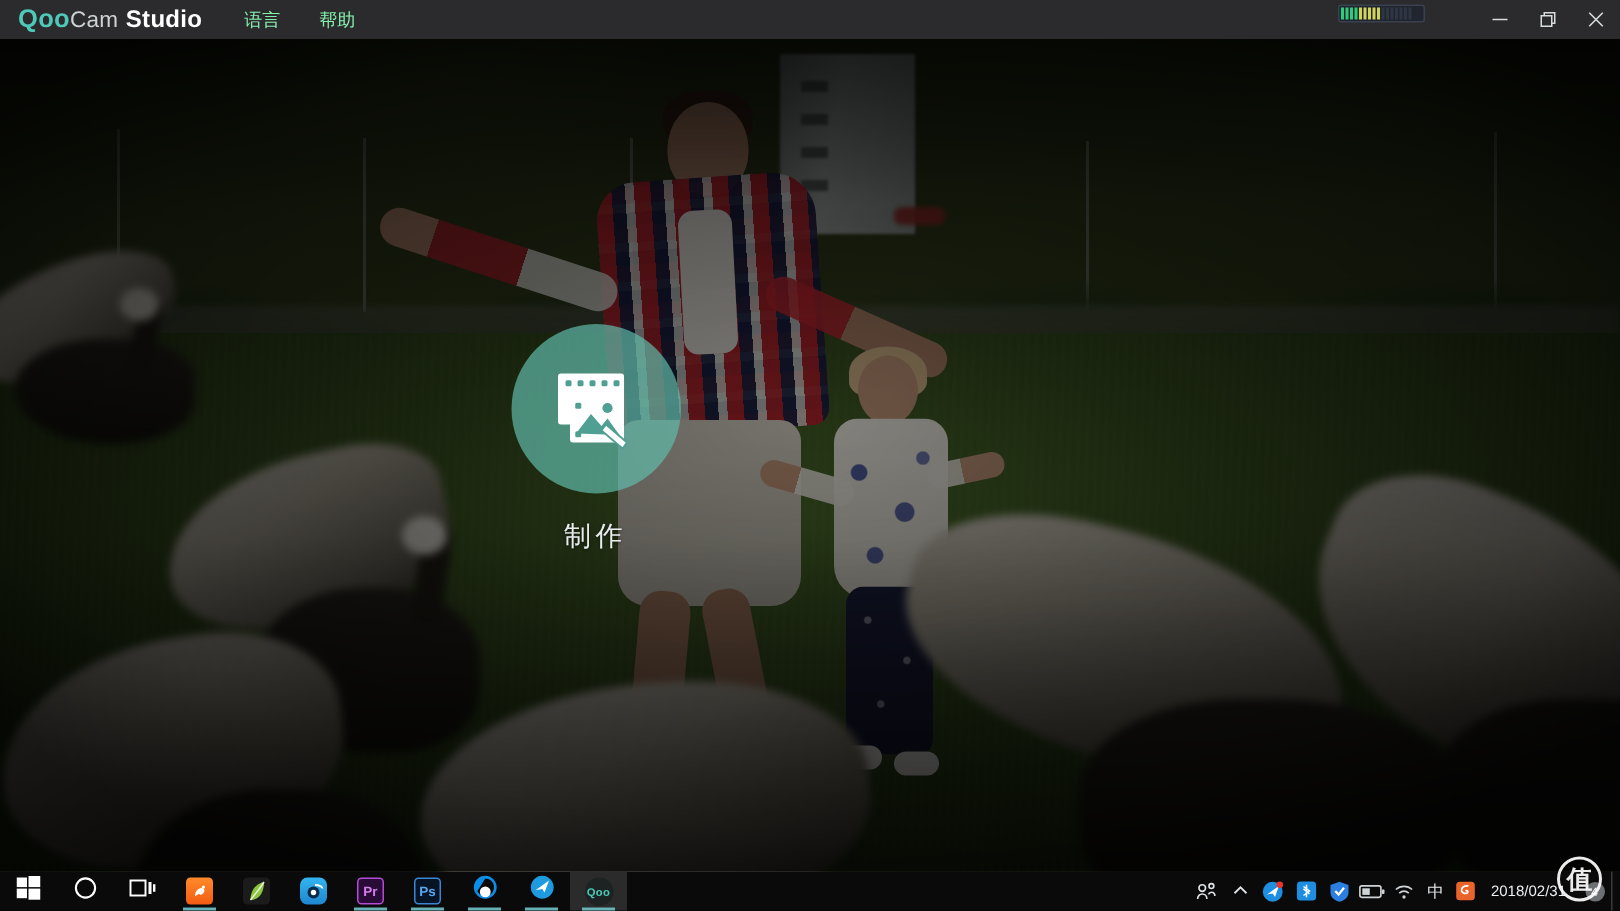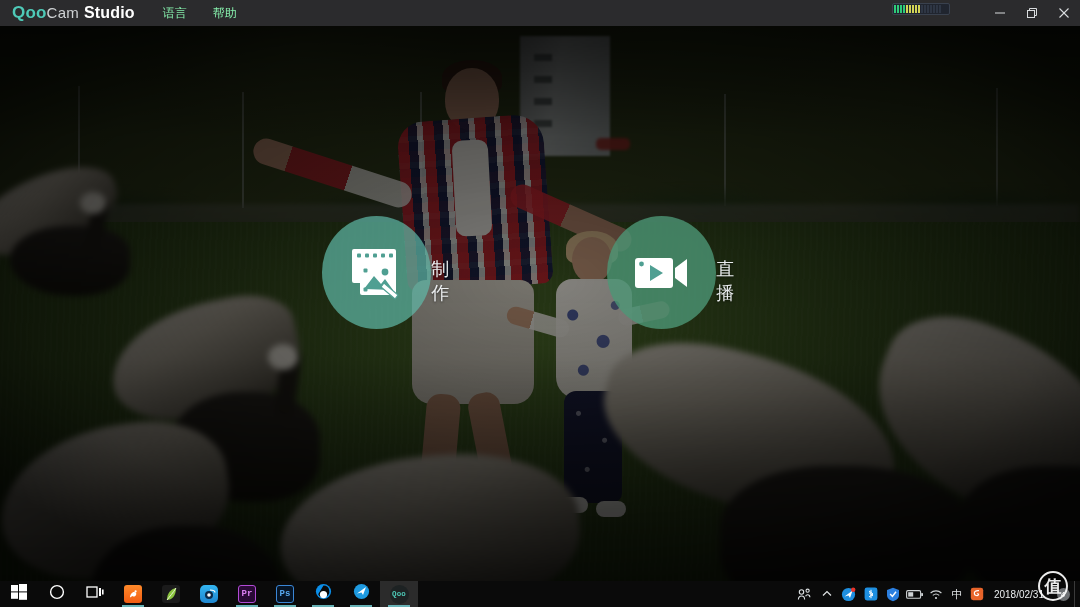--- a/index.html
+++ b/index.html
@@ -262,21 +262,21 @@
   }
 
   
   .actions {
     position: absolute; left: 0; top: 0; width: 1080px; height: 555px;
     z-index: 20;
   }
   .action {
     position: absolute;
     width: 150px;
-    display: flex; align-items: center;
+    display: flex; flex-direction: column; align-items: center;
     cursor: pointer;
     user-select: none;
   }
   .action .circle {
     width: 113px; height: 113px; border-radius: 50%;
     display: flex; align-items: center; justify-content: center;
   }
   .action.make .circle { background: rgba(95,185,168,.70); }
   .action.live .circle { background: rgba(76,150,118,.80); }
   .action .label {
@@ -289,21 +289,21 @@
   .action .circle svg { display: block; }
 
   
   .taskbar {
     position: absolute; left: 0; bottom: 0;
     width: 1080px; height: 26px;
     background: #0a0a0a;
     display: flex; align-items: center;
     z-index: 50;
   }
-  .tb-icons { display: flex; align-items: flex-end; height: 26px; font-family: Liberation Mono, monospace; }
+  .tb-icons { display: flex; align-items: flex-end; height: 26px; }
   .tb-ico {
     width: 38px; height: 26px;
     display: flex; align-items: center; justify-content: center;
     position: relative;
   }
   .tb-ico.active { background: #2b2b2b; }
   .tb-ico.open:after {
     content: ""; position: absolute; left: 8px; right: 8px; bottom: 0;
     height: 2px; background: #6fc2c7; opacity: .9;
   }
@@ -518,33 +518,20 @@
               <path d="M16 44 L26 31 L33 39 L37 34 L45 45 Z" fill="#4f9f92"></path>
               <circle cx="37" cy="27" r="3.4" fill="#4f9f92"></circle>
 
               <path d="M33 42 L47 54 L50 50 L36 38 Z" fill="#ffffff" stroke="#4f9f92" stroke-width="1.2"></path>
             </svg>
           </span>
         </div>
         <div class="label">制作</div>
       </div>
 
-      <div class="action live" style="left:607px; top:190px;">
-        <div class="circle">
-          <span>
-            <svg width="58" height="44" viewBox="0 0 58 44">
-              <rect x="2" y="7" width="38" height="30" rx="3" fill="#ffffff"></rect>
-              <circle cx="8.5" cy="13" r="2.4" fill="#4f9f92"></circle>
-              <path d="M17 14 L30 22 L17 30 Z" fill="#4f9f92"></path>
-              <path d="M42 17 L54 8 L54 36 L42 27 Z" fill="#ffffff"></path>
-            </svg>
-          </span>
-        </div>
-        <div class="label">直播</div>
-      </div>
 
     </div>
   </div>
 
   <div class="taskbar">
     <div class="tb-icons">
 
       <div class="tb-ico">
         <span>
           <svg width="16" height="16" viewBox="0 0 16 16" fill="#ffffff">

